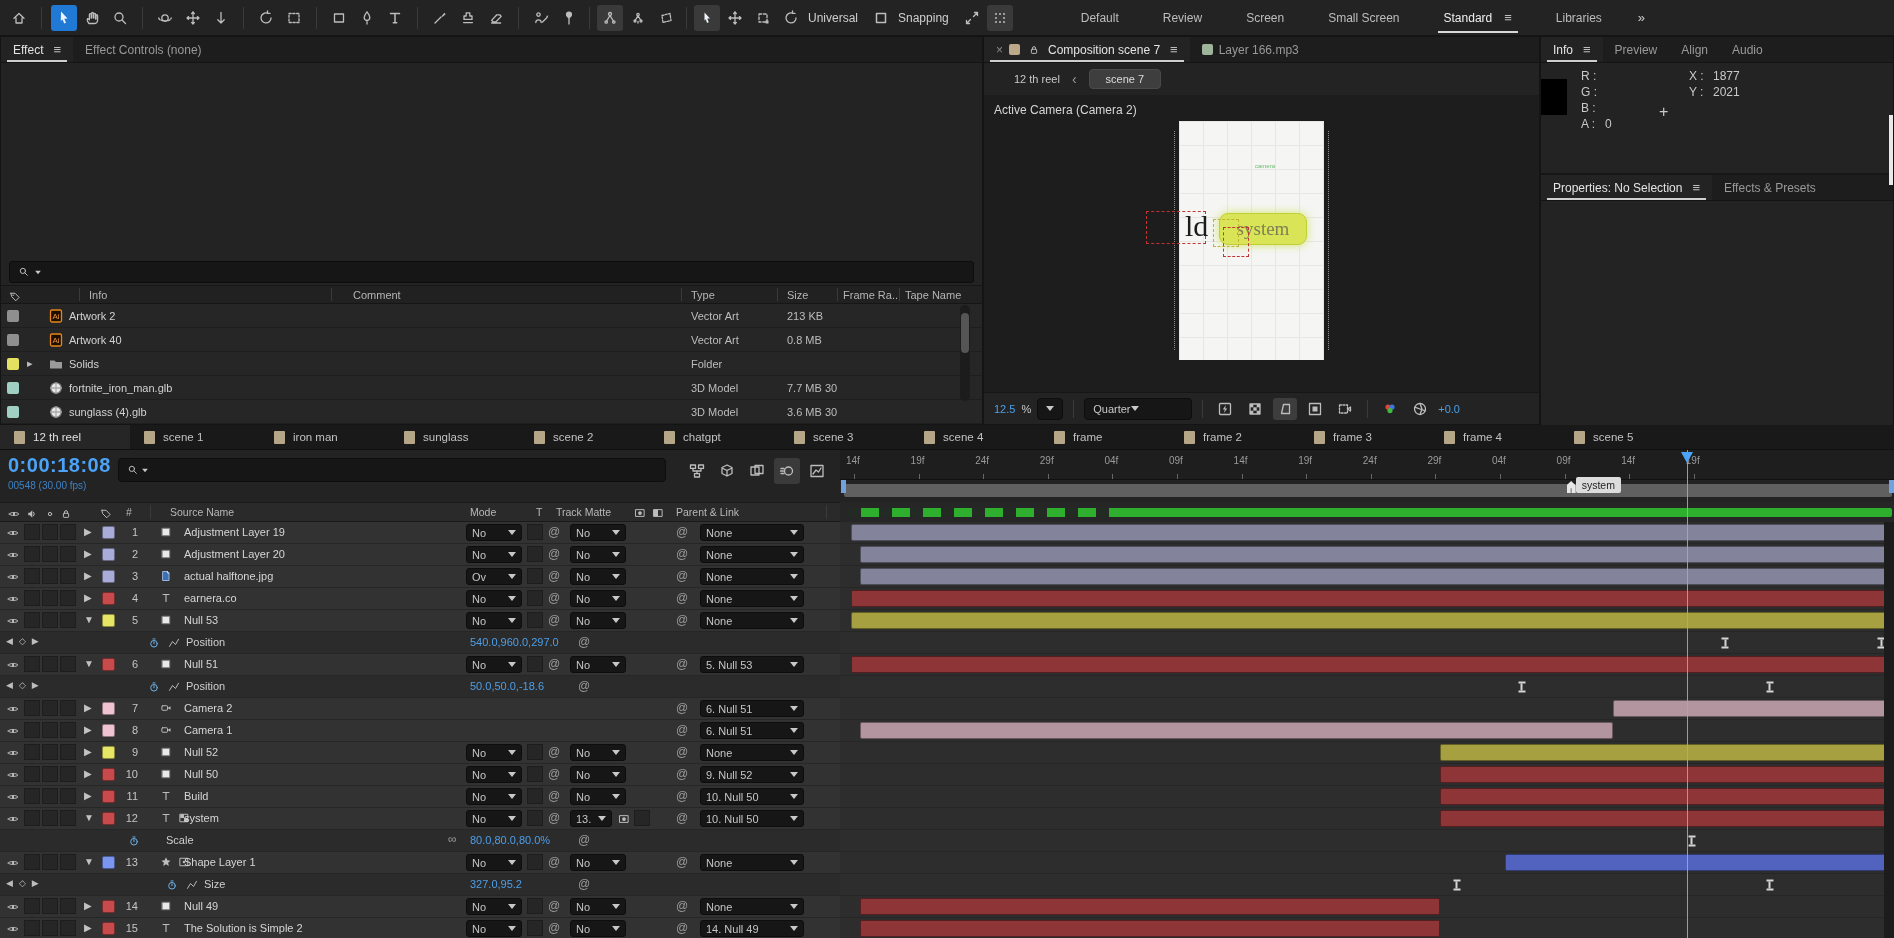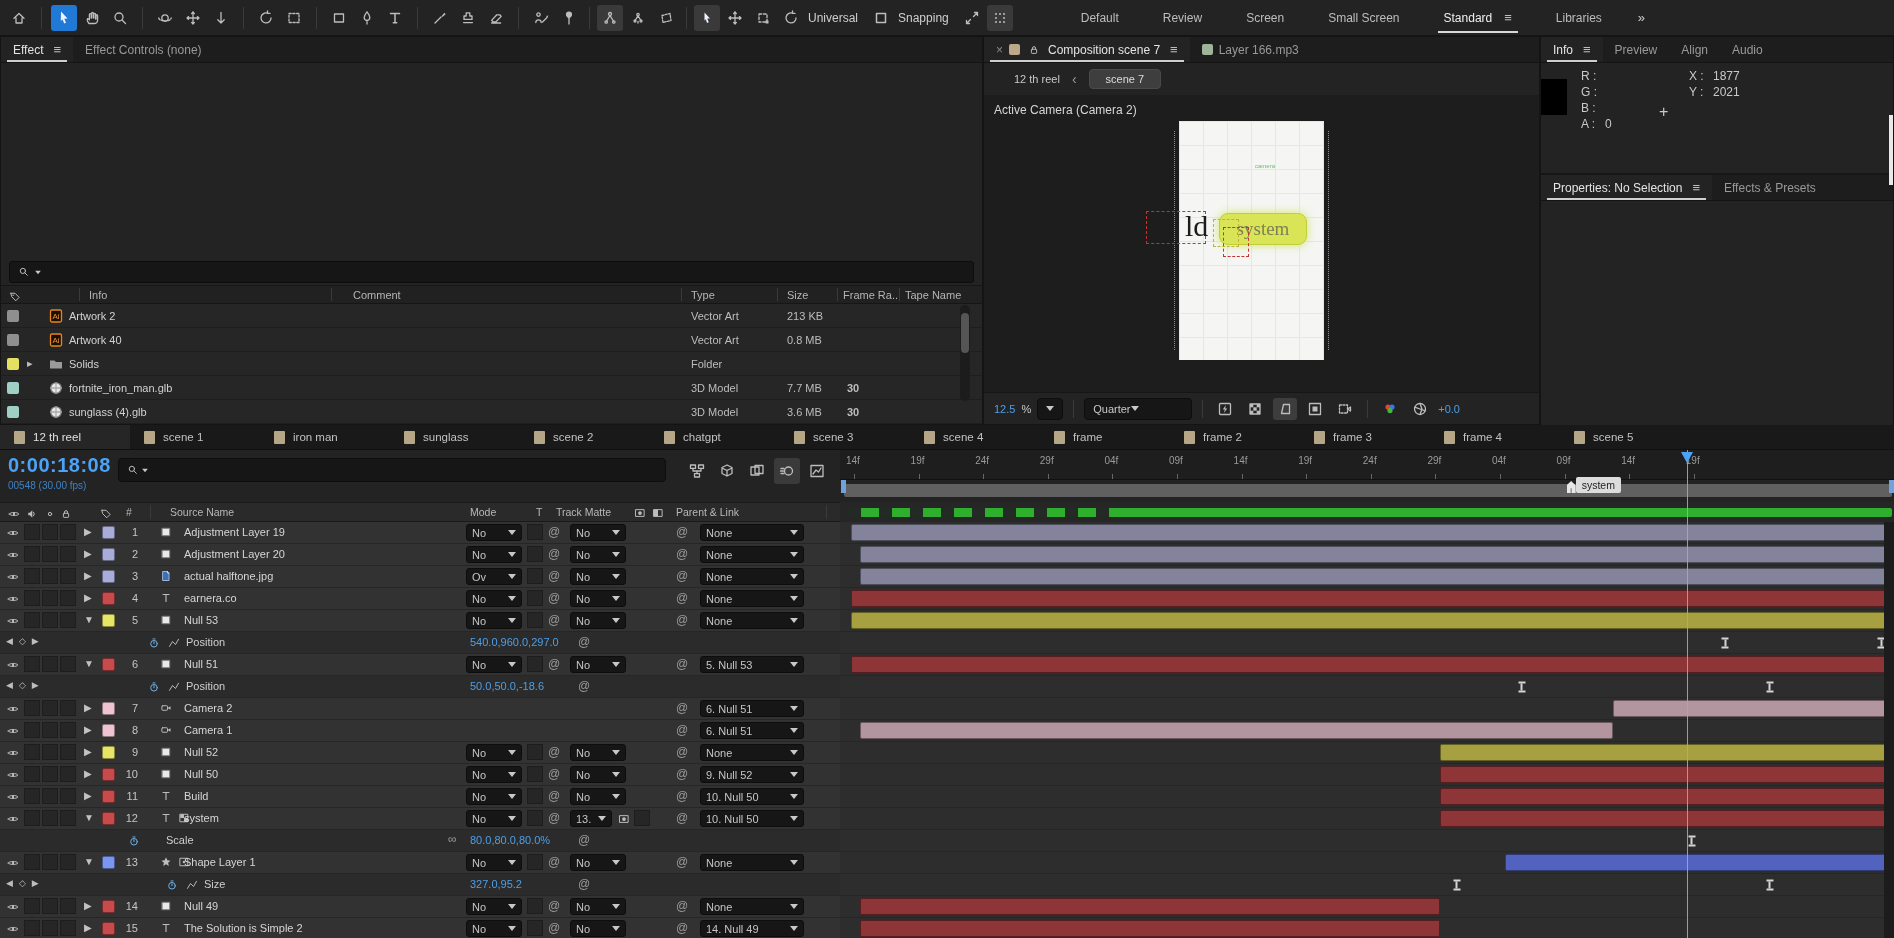--- a/index.html
+++ b/index.html
@@ -45,21 +45,21 @@
   #proj-head { height:19px; background:#212121; border-top:1px solid #161616; border-bottom:1px solid #161616;
     position:relative; color:#b5b5b5; }
   .ph { position:absolute; top:3px; } .vline{ position:absolute; top:2px; bottom:2px; width:1px; background:#3a3a3a; }
   .prow { height:24px; position:relative; background:#262626; border-bottom:1px solid #1e1e1e; display:flex; align-items:center; }
   .prow .rtag { position:absolute; left:6px; top:6px; width:12px; height:12px; border-radius:2px; }
   .prow .rexp { position:absolute; left:26px; color:#bdbdbd; }
   .prow .ricon { position:absolute; left:44px; }
   .prow .rname { position:absolute; left:68px; color:#d2d2d2; }
   .prow .rtype { position:absolute; left:690px; color:#bdbdbd; }
   .prow .rsize { position:absolute; left:786px; color:#bdbdbd; }
-  .prow .rfr   { position:absolute; left:846px; color:#bdbdbd;font-weight:bold; }
+  .prow .rfr   { position:absolute; left:824px; color:#bdbdbd; }
   #proj-scroll { position:absolute; right:12px; top:268px; width:10px; height:96px; background:#1c1c1c; border-radius:5px; }
   #proj-scroll div { position:absolute; top:8px; left:1px; width:8px; height:40px; background:#555; border-radius:4px; }
   #proj-footer { margin-top:auto; height:25px; background:#212121; border-top:1px solid #141414;
     display:flex; align-items:center; gap:4px; padding:0 6px; position:relative; }
   #bpc { background:#161616; border:1px solid #0d0d0d; border-radius:3px; padding:2px 8px; color:#c8c8c8; }
   #proj-hscroll { position:absolute; left:254px; right:30px; top:8px; height:9px; background:#4a4a4a; border-radius:4px; }
 
   
   #comp { left:983px; top:0; width:557px; height:389px; display:flex; flex-direction:column; }
   #breadcrumb { height:32px; display:flex; align-items:center; gap:12px; padding:0 0 0 30px; background:#232323; }

